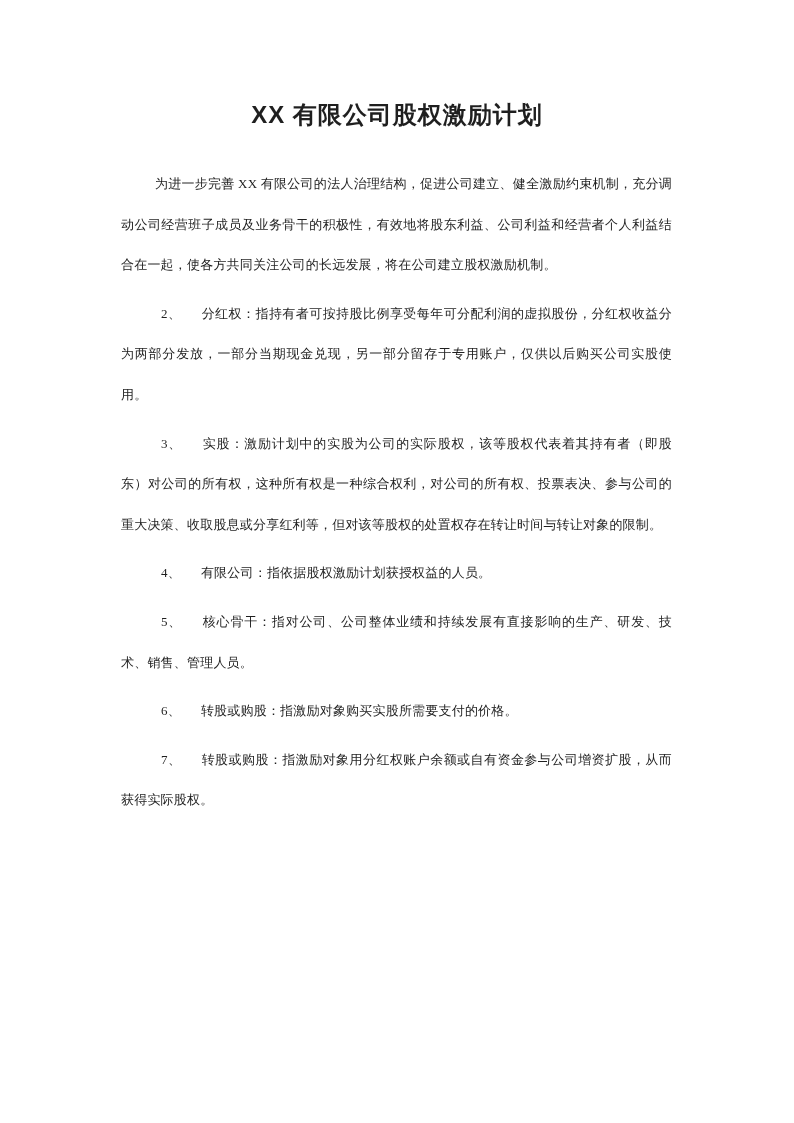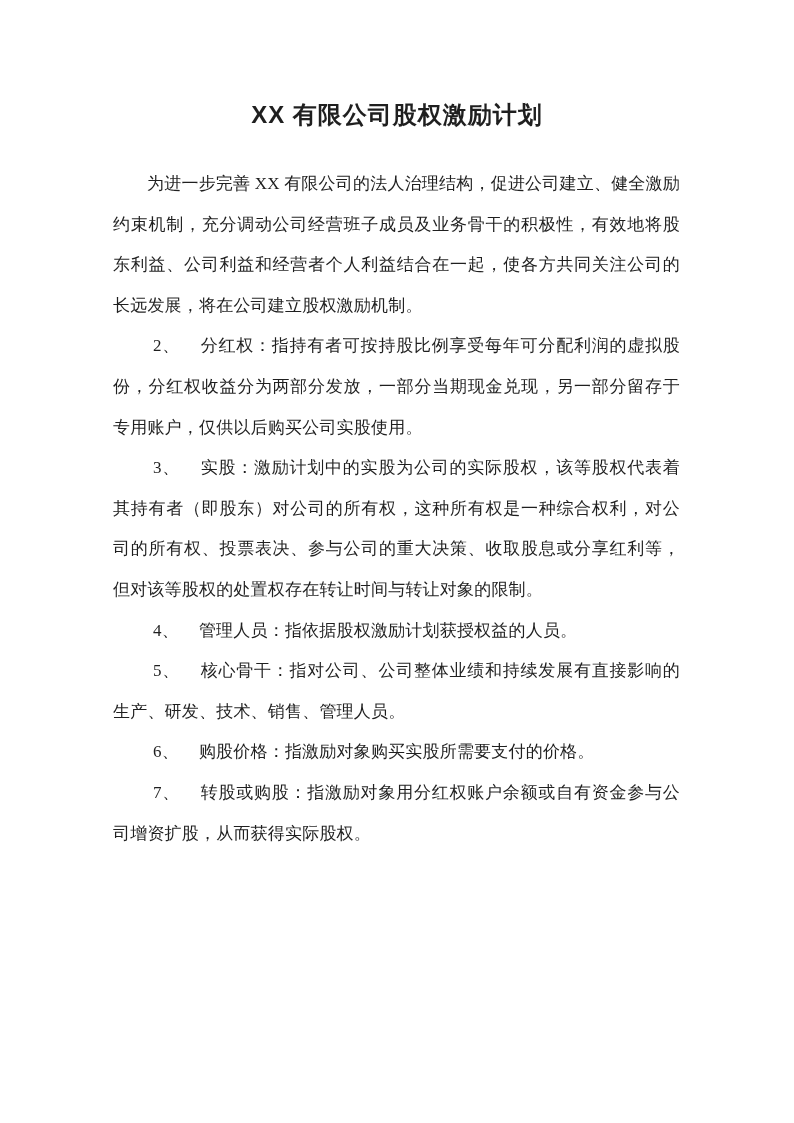--- a/index.html
+++ b/index.html
@@ -27,22 +27,22 @@
     font-size: 24px;
     line-height: 34px;
     font-weight: 700;
     font-family: "Liberation Sans", "DejaVu Sans", sans-serif;
     letter-spacing: 1px;
   }
   .content {
     padding: 0 114px 0 113px;
   }
   .para {
-    margin: 0;
-    font-size: 17px;
+    margin: 8px;
+    font-size: 13px;
     line-height: 40.6px;
     text-align: justify;
     letter-spacing: 0.2px;
   }
   .intro {
     margin-top: 32px;
     text-indent: 34px;
   }
   .heading {
     margin-top: 23px;
@@ -73,24 +73,24 @@
   <div class="content">
 
     <p class="para intro">为进一步完善 XX 有限公司的法人治理结构，促进公司建立、健全激励约束机制，充分调动公司经营班子成员及业务骨干的积极性，有效地将股东利益、公司利益和经营者个人利益结合在一起，使各方共同关注公司的长远发展，将在公司建立股权激励机制。</p>
 
 
 
     <p class="para item"><span>2、</span><span class="tab"></span><span>分红权：指持有者可按持股比例享受每年可分配利润的虚拟股份，分红权收益分为两部分发放，一部分当期现金兑现，另一部分留存于专用账户，仅供以后购买公司实股使用。</span></p>
 
     <p class="para item"><span>3、</span><span class="tab"></span><span>实股：激励计划中的实股为公司的实际股权，该等股权代表着其持有者（即股东）对公司的所有权，这种所有权是一种综合权利，对公司的所有权、投票表决、参与公司的重大决策、收取股息或分享红利等，但对该等股权的处置权存在转让时间与转让对象的限制。</span></p>
 
-    <p class="para item"><span>4、</span><span class="tab"></span><span>管理人员：指依据股权激励计划获授权益的人员。</span></p>
+    <p class="para item"><span>4、</span><span class="tab"></span><span>有限公司：指依据股权激励计划获授权益的人员。</span></p>
 
     <p class="para item"><span>5、</span><span class="tab"></span><span>核心骨干：指对公司、公司整体业绩和持续发展有直接影响的生产、研发、技术、销售、管理人员。</span></p>
 
-    <p class="para item"><span>6、</span><span class="tab"></span><span>购股价格：指激励对象购买实股所需要支付的价格。</span></p>
+    <p class="para item"><span>6、</span><span class="tab"></span><span>转股或购股：指激励对象购买实股所需要支付的价格。</span></p>
 
     <p class="para item"><span>7、</span><span class="tab"></span><span>转股或购股：指激励对象用分红权账户余额或自有资金参与公司增资扩股，从而获得实际股权。</span></p>
 
 
   </div>
 
 </div>
 
 </body></html>

